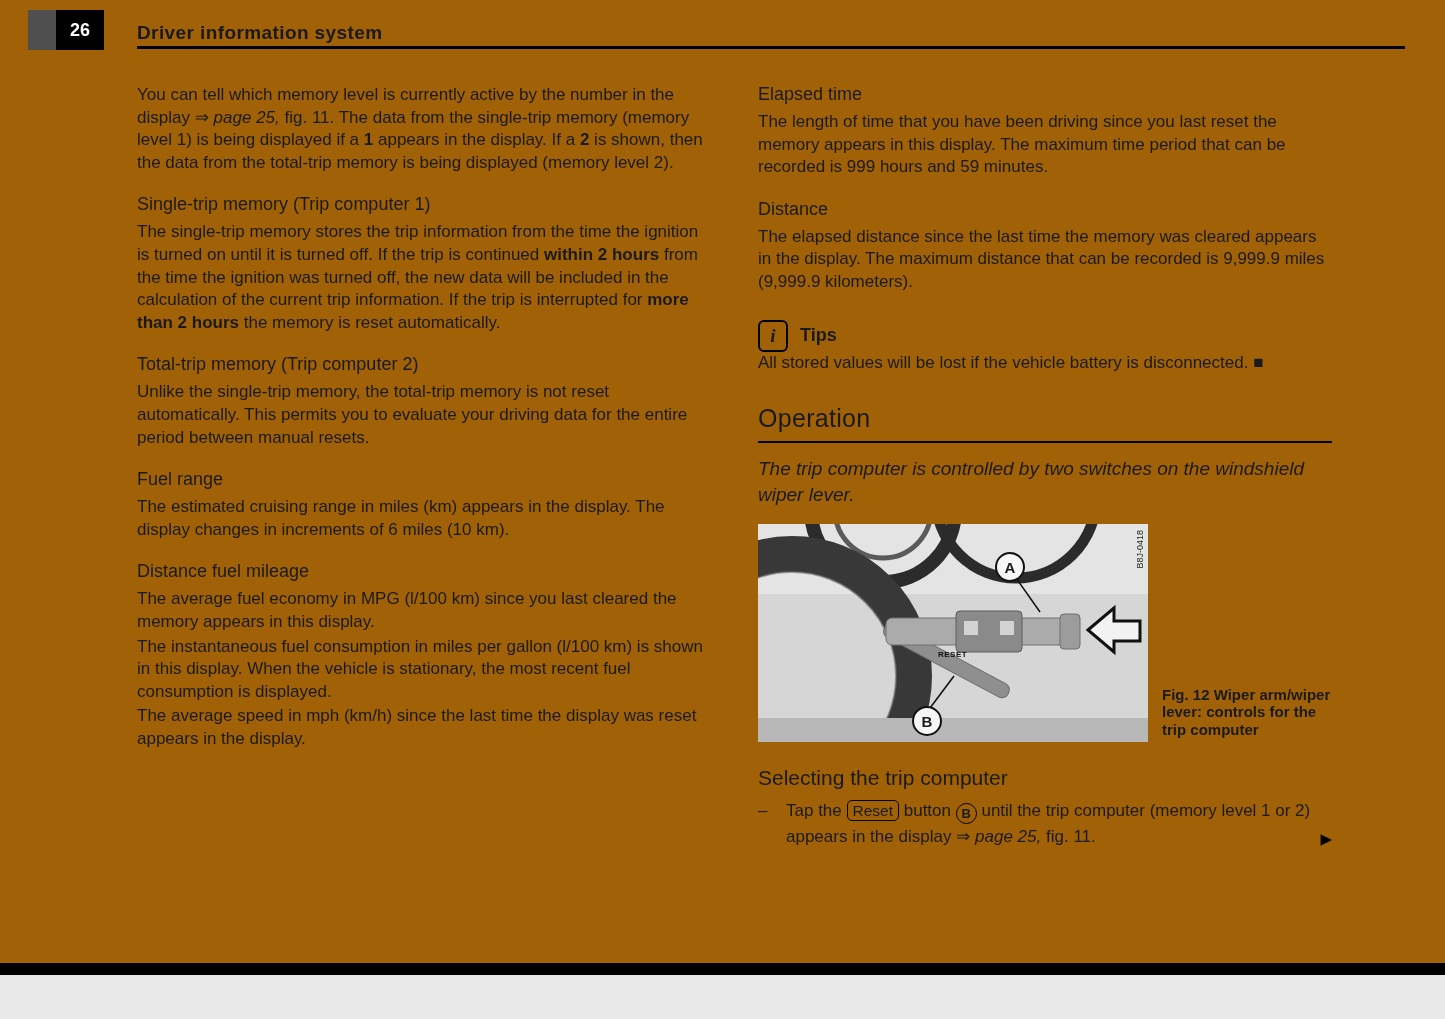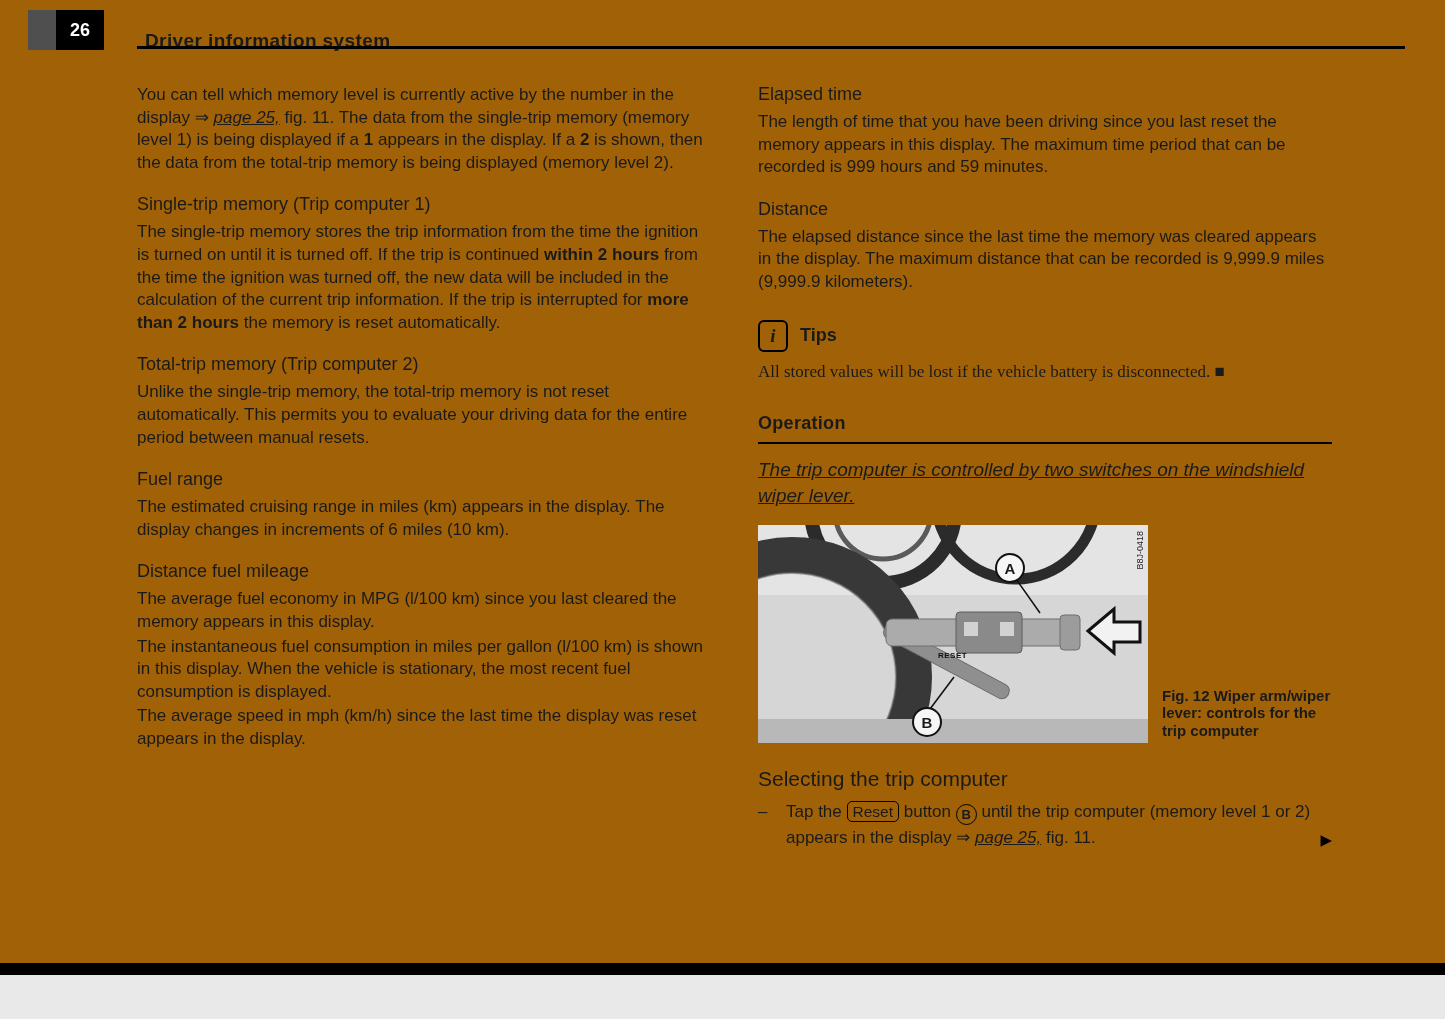--- a/index.html
+++ b/index.html
@@ -3,44 +3,44 @@
 <meta charset="utf-8">
 <style>
   html,body{margin:0;padding:0;background:#e9e9e9;}
   .page{position:relative;width:1445px;height:975px;background:#a16207;overflow:hidden;
         font-family:"Liberation Sans", sans-serif;color:#1a1a1a;}
 
   
   .corner-block{position:absolute;left:28px;top:10px;width:28px;height:40px;background:#4f4f4f;}
   .pagenum{position:absolute;left:56px;top:10px;width:48px;height:40px;background:#000;color:#fff;
            font-weight:bold;font-size:18px;display:flex;align-items:center;justify-content:center;}
-  .page-title{position:absolute;left:137px;top:22px;font-size:19px;font-weight:bold;letter-spacing:.4px;margin:8px;}
+  .page-title{position:absolute;left:137px;top:22px;font-size:19px;font-weight:bold;letter-spacing:.4px;margin:0;}
   .header-rule{position:absolute;left:137px;top:46px;width:1268px;height:3px;background:#000;}
 
   
   .col-left{position:absolute;left:137px;top:84px;width:572px;}
   .col-right{position:absolute;left:758px;top:84px;width:574px;}
 
   p{font-size:17px;line-height:22.6px;margin:0 0 2px 0;}
   h2{font-size:18px;font-weight:normal;margin:20px 0 6px 0;}
   .b{font-weight:bold;}
-  .i{font-style:italic;text-decoration:underline;}
+  .i{font-style:italic;}
   .boxed{display:inline-block;border:1.5px solid #000;border-radius:5px;padding:0 5px;line-height:19px;font-size:15.5px;}
   .circled{display:inline-flex;width:19px;height:19px;border:1.5px solid #000;border-radius:50%;
            align-items:center;justify-content:center;font-size:13px;font-weight:bold;vertical-align:-2px;}
 
   
   .tips-row{display:flex;align-items:center;gap:12px;margin-top:26px;}
   .tips-icon{width:26px;height:28px;border:2px solid #000;border-radius:6px;display:flex;align-items:center;
              justify-content:center;font-family:"Liberation Serif", serif;font-weight:bold;font-style:italic;font-size:19px;}
   .tips-label{font-weight:bold;font-size:18px;}
-  .tips-body{margin-top:9px;font-family:Liberation Serif, serif;}
+  .tips-body{}
 
   
-  .op-title{font-size:18px;font-weight:bold;margin:30px 0 0 0;letter-spacing:.3px;}
+  .op-title{font-size:25px;font-weight:normal;margin:30px 0 0 0;letter-spacing:.3px;}
   .op-rule{height:2px;background:#000;margin-top:8px;}
   .lead{font-size:19px;font-style:italic;line-height:26px;margin-top:13px;}
 
   
   .figure-row{display:flex;gap:14px;margin-top:16px;}
   .figure{position:relative;width:390px;height:218px;flex:0 0 auto;background:#d6d6d6;}
   .figure svg{display:block;}
   .fig-label{position:absolute;width:26px;height:26px;border:2px solid #111;border-radius:50%;background:#f6f6f6;
              font-weight:bold;font-size:15px;display:flex;align-items:center;justify-content:center;}
   .fig-label-a{left:237px;top:28px;}

